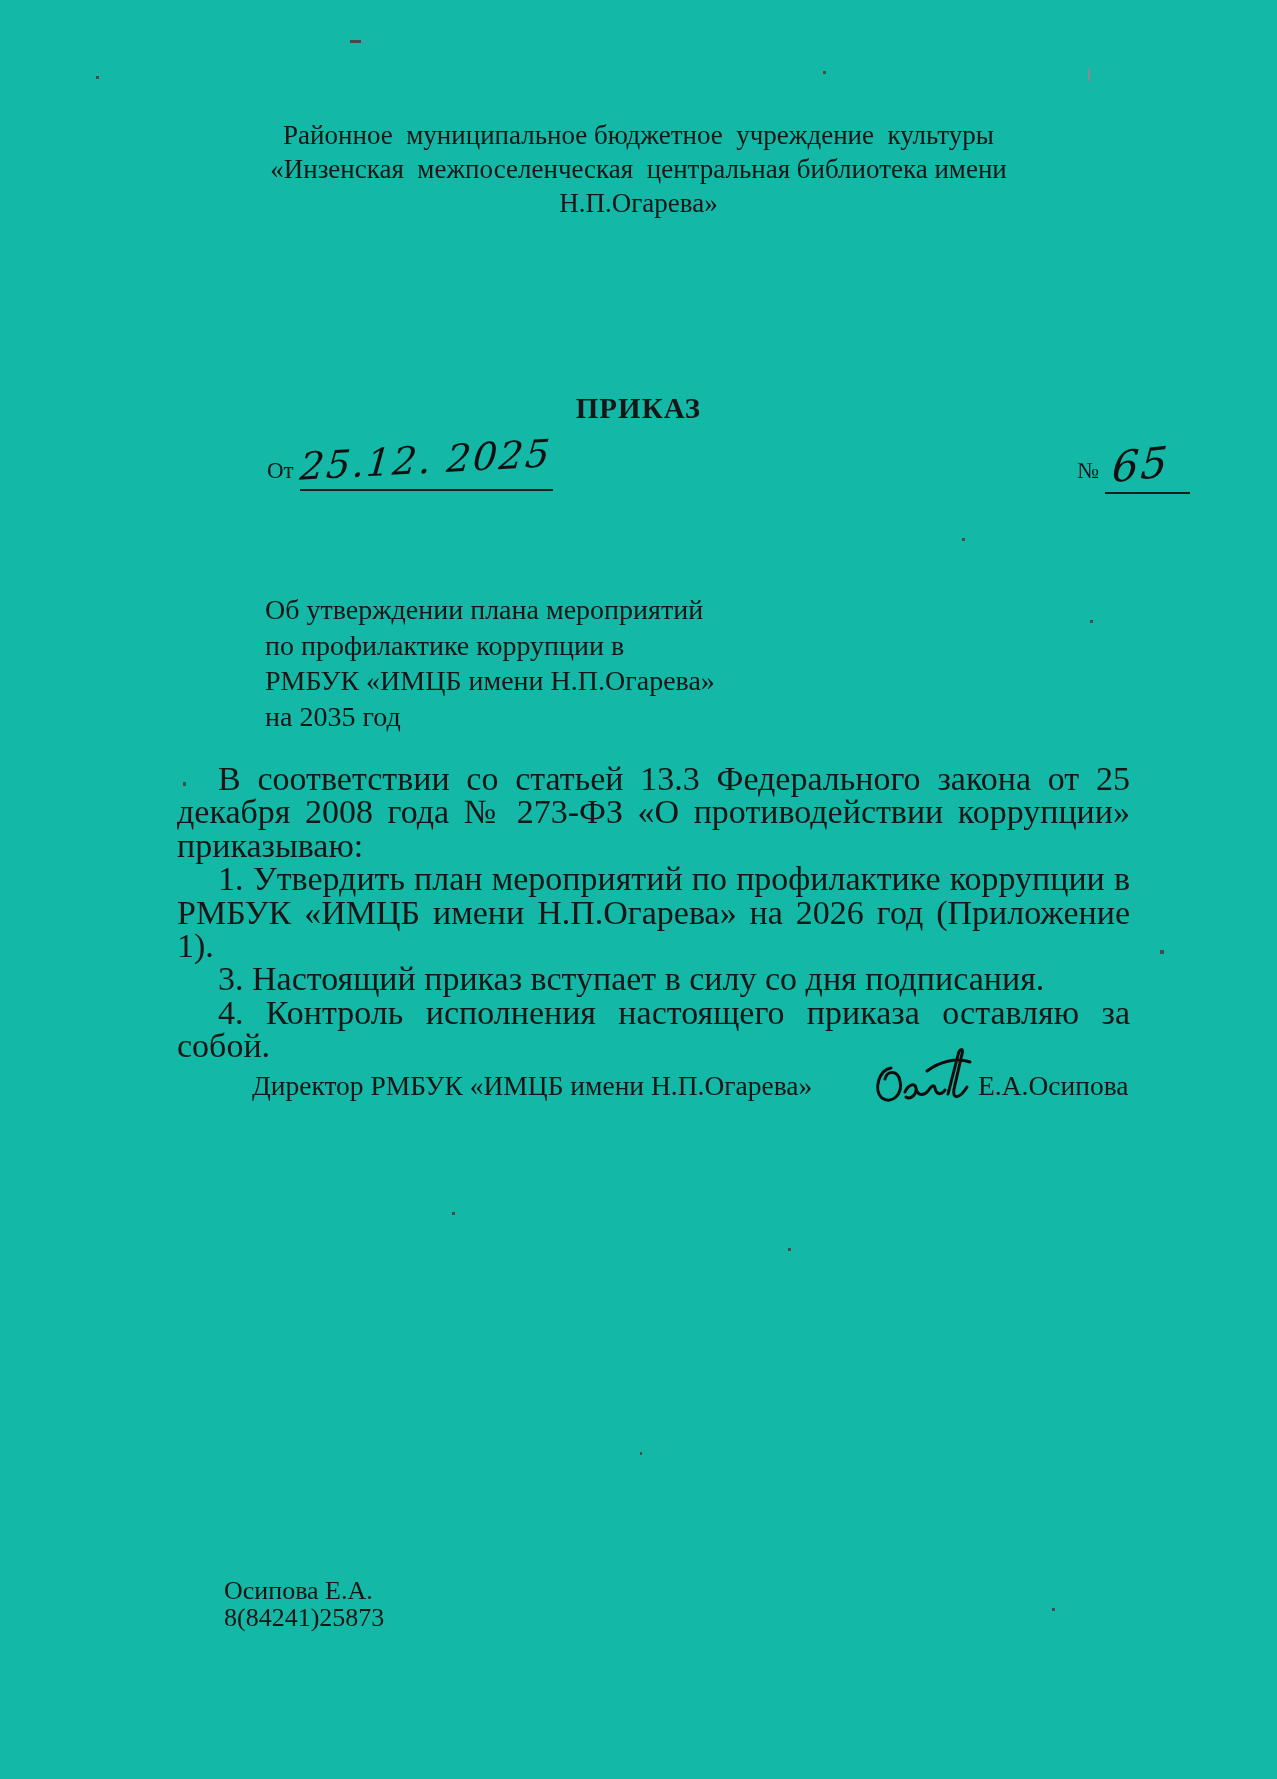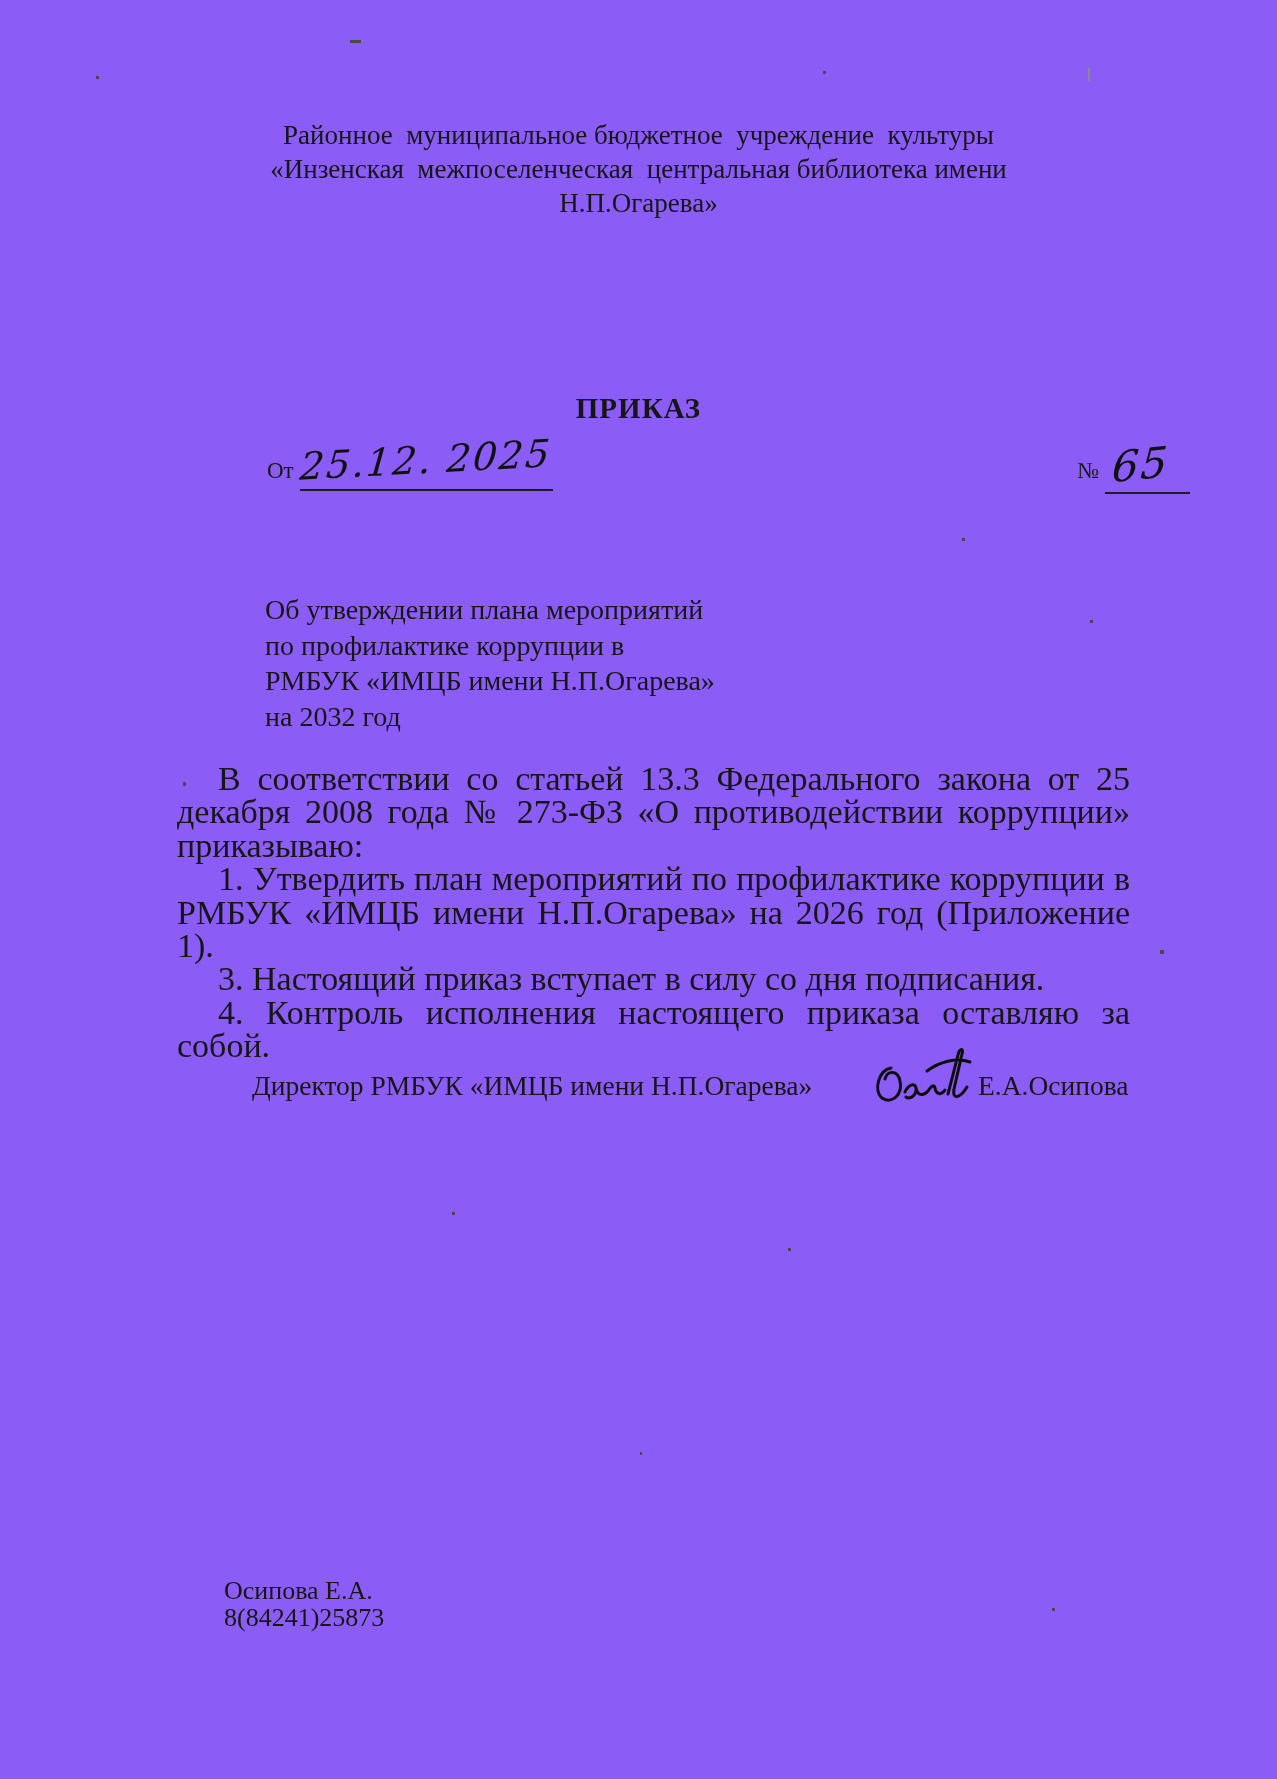--- a/index.html
+++ b/index.html
@@ -4,21 +4,21 @@
 <style>
   html, body {
     margin: 0;
     padding: 0;
     background: #ffffff;
   }
   .page {
     position: relative;
     width: 1277px;
     height: 1779px;
-    background: #8b5cf6;
+    background: #14b8a6;
     font-family: "Liberation Serif", "DejaVu Serif", serif;
     color: #161616;
     overflow: hidden;
   }
   .header-block {
     position: absolute;
     top: 118px;
     left: 0;
     width: 100%;
     text-align: center;
@@ -116,21 +116,21 @@
   <div class="rule" style="left:300px; top:489px; width:253px;"></div>
 
   <span class="label" style="left:1077px; top:458px;">№</span>
   <span class="handwriting" style="left:1112px; top:440px; font-size:42px; transform: rotate(-6deg) skewX(-10deg);">65</span>
   <div class="rule" style="left:1105px; top:492px; width:85px;"></div>
 
   <div class="subject-block">
     <div class="subject-line">Об утверждении плана мероприятий</div>
     <div class="subject-line">по профилактике коррупции в</div>
     <div class="subject-line">РМБУК «ИМЦБ имени Н.П.Огарева»</div>
-    <div class="subject-line">на 2032 год</div>
+    <div class="subject-line">на 2035 год</div>
   </div>
 
   <div class="body-block">
     <p>В соответствии со статьей 13.3 Федерального закона от 25 декабря 2008 года № 273-ФЗ «О противодействии коррупции» приказываю:</p>
     <p>1. Утвердить план мероприятий по профилактике коррупции в РМБУК «ИМЦБ имени Н.П.Огарева» на 2026 год (Приложение 1).</p>
     <p>3. Настоящий приказ вступает в силу со дня подписания.</p>
     <p>4. Контроль исполнения настоящего приказа оставляю за собой.</p>
   </div>
 
   <div class="signature-row">

